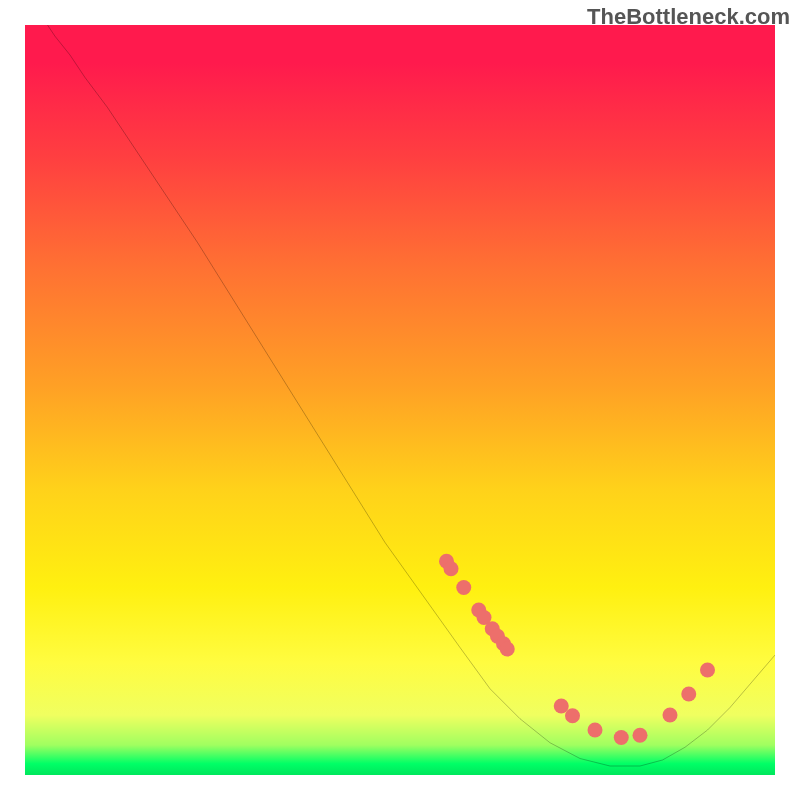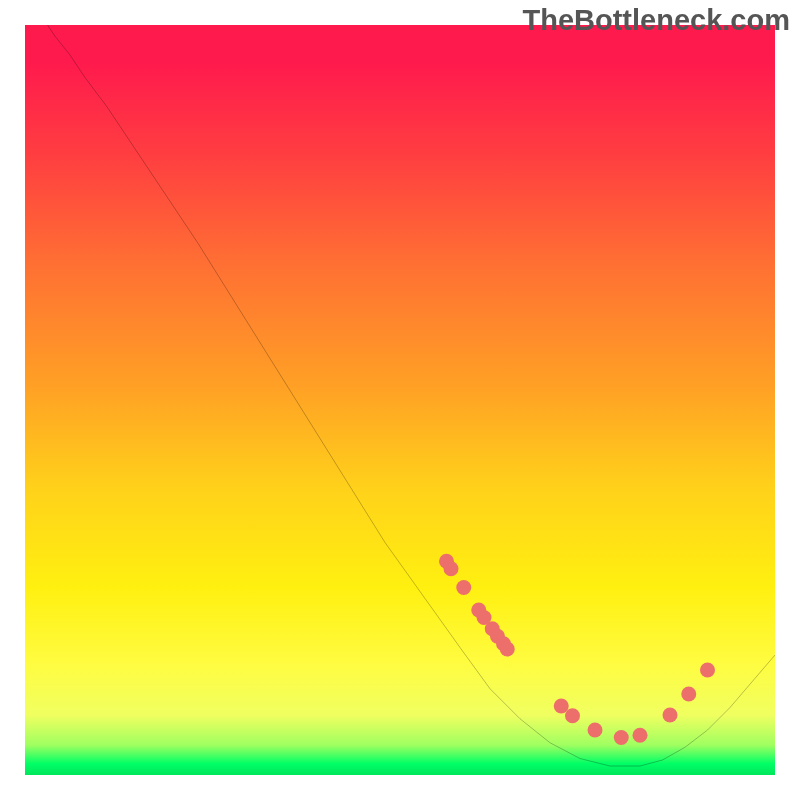--- a/index.html
+++ b/index.html
@@ -8,21 +8,21 @@
     position: relative;
     width: 800px;
     height: 800px;
     background: #fff;
   }
   .watermark {
     position: absolute;
     top: 4px;
     right: 10px;
     font-family: Arial, sans-serif;
-    font-size: 29px;
+    font-size: 22px;
     font-weight: bold;
     color: #555;
     z-index: 5;
   }
   .plot-area {
     position: absolute;
     left: 25px;
     top: 25px;
     width: 750px;
     height: 750px;

